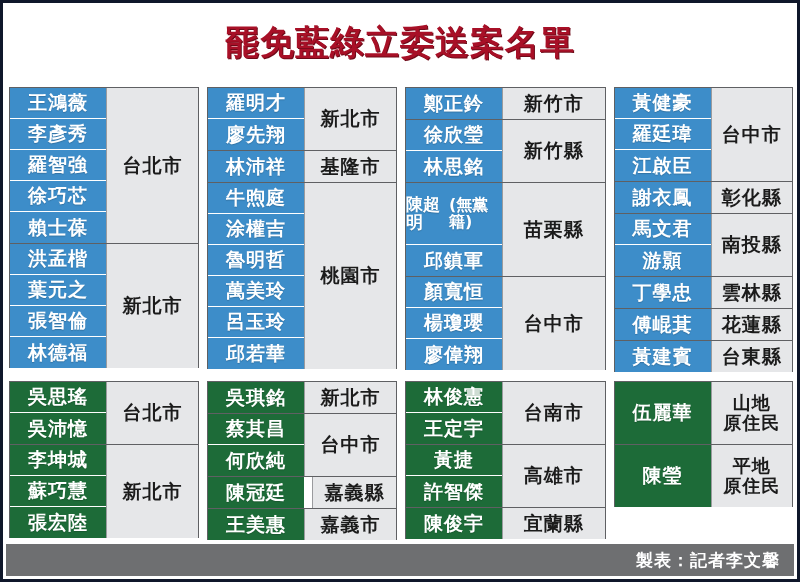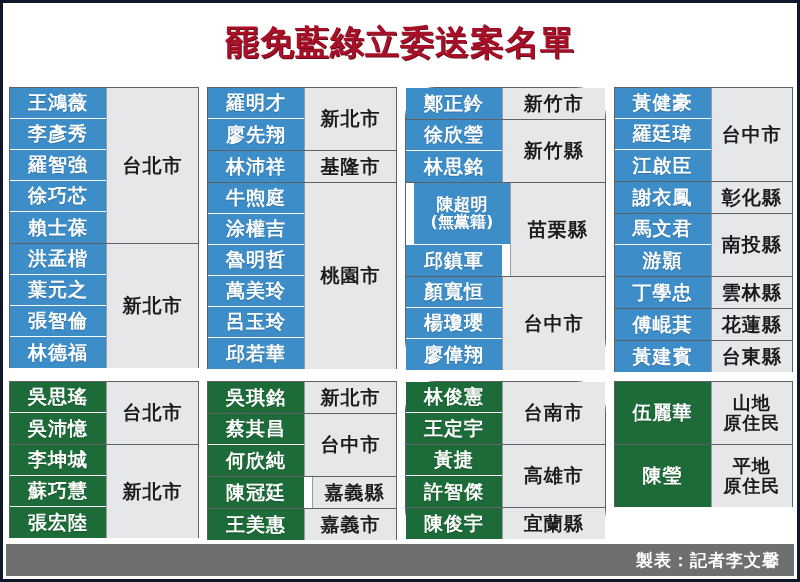--- a/index.html
+++ b/index.html
@@ -46,21 +46,21 @@
   .band.blue-band{gap:0;}
   .gap-row{height:9px;}
   .colgroup{
     display:flex;
     flex-direction:column;
     box-sizing:border-box;
   }
   
   .cg1{width:196px;}
   .cg2{width:196px;}
-  .cg3{width:207px;border-radius:30px;}
+  .cg3{width:207px;}
   .cg4{width:185px;}
   .cg-spacer{width:8px;}
   .trow{
     display:flex;
     height:31px;
     box-sizing:border-box;
   }
   .name-cell{
     width:96px;
     box-sizing:border-box;
@@ -71,24 +71,23 @@
     font-size:19px;
     font-weight:bold;
     letter-spacing:1px;
     line-height:1.05;
     border-bottom:1px solid #ffffff;
     text-shadow:0 1px 1px rgba(0,0,0,.18);
   }
   .blue .name-cell{background:#3d8dc9;}
   .green .name-cell{background:#1d6b38;}
   .name-cell.two-line{
-    flex-direction:column;
+    flex-direction:row;
     font-size:17px;
     letter-spacing:0;
-    margin-left:8px;
   }
   .name-cell.two-line .l2{font-size:16px;}
   .region-cell{
     background:#e6e7e9;
     color:#1b1b1b;
     font-size:19px;
     font-weight:bold;
     display:flex;
     align-items:center;
     justify-content:center;

